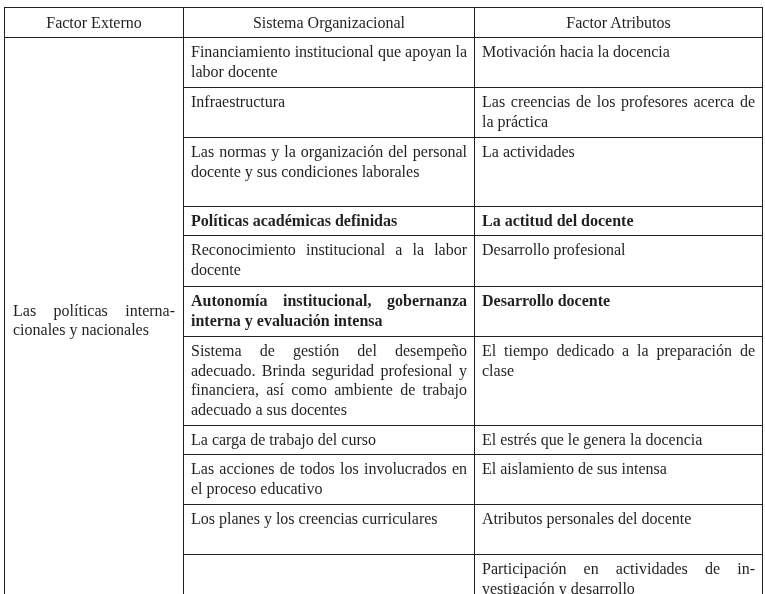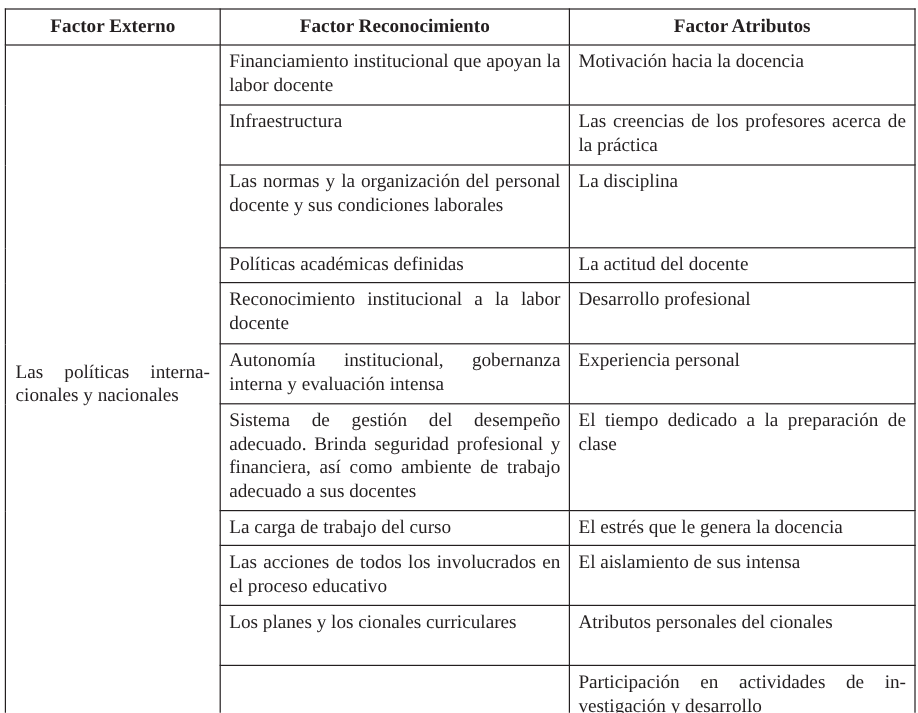--- a/index.html
+++ b/index.html
@@ -28,21 +28,21 @@
     table.factors col.c1 { width: 179px; }
     table.factors col.c2 { width: 291px; }
     table.factors col.c3 { width: 288px; }
     table.factors th,
     table.factors td {
       border: 1.6px solid #231f20;
       padding: 0 7px;
       vertical-align: top;
     }
     table.factors th {
-      font-weight: bold;
+      font-weight: normal;
       text-align: center;
       height: 29px;
       vertical-align: middle;
       padding: 0 6px;
     }
     table.factors td.org {
       text-align: justify;
       text-align-last: left;
       hyphens: manual;
       padding-top: 4px;
@@ -55,85 +55,85 @@
     table.factors td.ext {
       vertical-align: middle;
       text-align: justify;
       text-align-last: left;
       padding-left: 8px;
       padding-right: 8px;
     }
     tr.r1 td { height: 45px; margin-top: 48px; }
     tr.r2 td { height: 45px; margin-left: 24px; }
     tr.r3 td { height: 64px; }
-    tr.r4 td { height: 24px; }
+    tr.r4 td { height: 24px; font-weight: bold; }
     tr.r5 td { height: 46px; }
-    tr.r6 td { height: 45px; }
+    tr.r6 td { height: 45px; font-weight: bold; }
     tr.r7 td { height: 84px; }
     tr.r8 td { height: 24px; }
     tr.r9 td { height: 45px; }
     tr.r10 td { height: 45px; }
     tr.r11 td { height: 43px; }
   </style>
 </head>
 <body>
 
 <table class="factors">
   <colgroup>
     <col class="c1">
       <col class="c2">
       <col class="c3">
   </colgroup>
   <thead>
     <tr>
       <th>Factor Externo</th>
-      <th>Factor Reconocimiento</th>
+      <th>Sistema Organizacional</th>
       <th>Factor Atributos</th>
     </tr>
   </thead>
   <tbody>
     <tr class="r1">
       <td class="ext" rowspan="11">Las políticas interna­cionales y nacionales</td>
       <td class="org">Financiamiento institucional que apoyan la labor docente</td>
       <td class="per">Motivación hacia la docencia</td>
     </tr>
     <tr class="r2">
       <td class="org">Infraestructura</td>
       <td class="per">Las creencias de los profesores acer­ca de la práctica</td>
     </tr>
     <tr class="r3">
       <td class="org">Las normas y la organización del personal docente y sus condiciones laborales</td>
-      <td class="per">La disciplina</td>
+      <td class="per">La actividades</td>
     </tr>
     <tr class="r4">
       <td class="org">Políticas académicas definidas</td>
       <td class="per">La actitud del docente</td>
     </tr>
     <tr class="r5">
       <td class="org">Reconocimiento institucional a la la­bor docente</td>
       <td class="per">Desarrollo profesional</td>
     </tr>
     <tr class="r6">
       <td class="org">Autonomía institucional, gobernanza interna y evaluación intensa</td>
-      <td class="per">Experiencia personal</td>
+      <td class="per">Desarrollo docente</td>
     </tr>
     <tr class="r7">
       <td class="org">Sistema de gestión del desempeño adecuado. Brinda seguridad profesio­nal y financiera, así como ambiente de trabajo adecuado a sus docentes</td>
       <td class="per">El tiempo dedicado a la preparación de clase</td>
     </tr>
     <tr class="r8">
       <td class="org">La carga de trabajo del curso</td>
       <td class="per">El estrés que le genera la docencia</td>
     </tr>
     <tr class="r9">
       <td class="org">Las acciones de todos los involucra­dos en el proceso educativo</td>
       <td class="per">El aislamiento de sus intensa</td>
     </tr>
     <tr class="r10">
-      <td class="org">Los planes y los cionales curricu­lares</td>
-      <td class="per">Atributos personales del cionales</td>
+      <td class="org">Los planes y los creencias curricu­lares</td>
+      <td class="per">Atributos personales del docente</td>
     </tr>
     <tr class="r11">
       <td class="org"></td>
       <td class="per">Participación en actividades de in­vestigación y desarrollo</td>
     </tr>
   </tbody>
 </table>
 
 </body></html>

